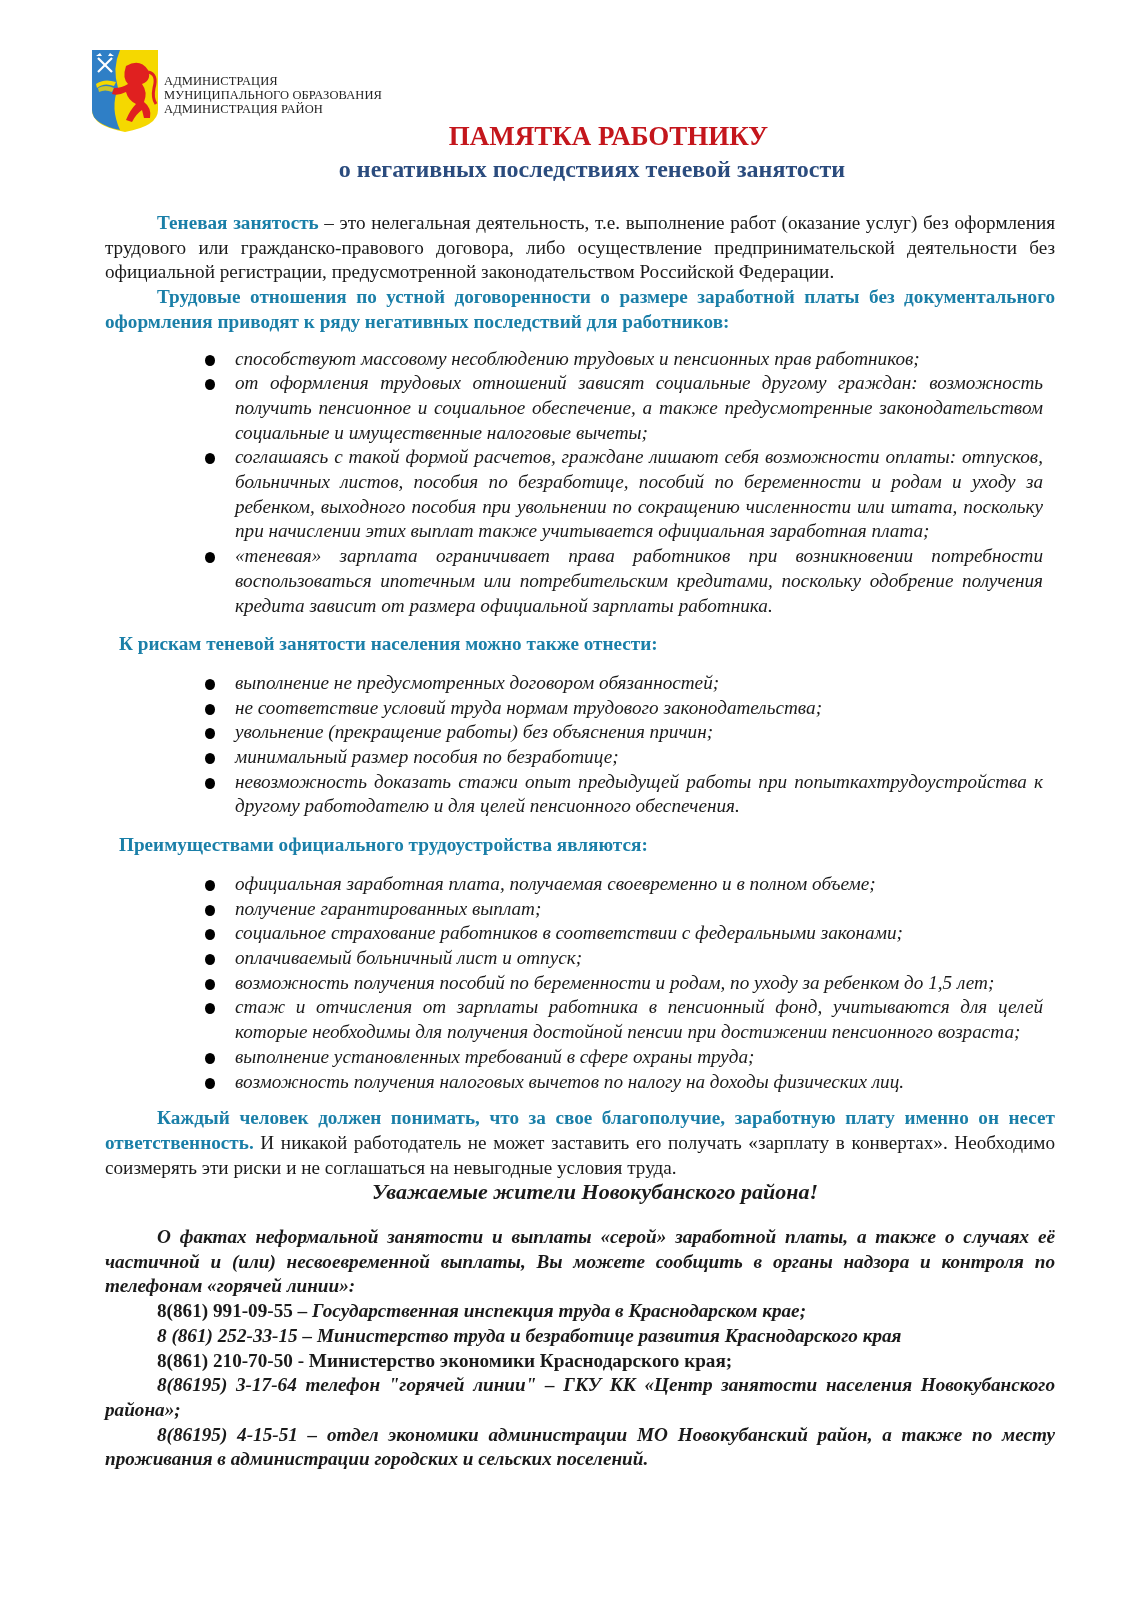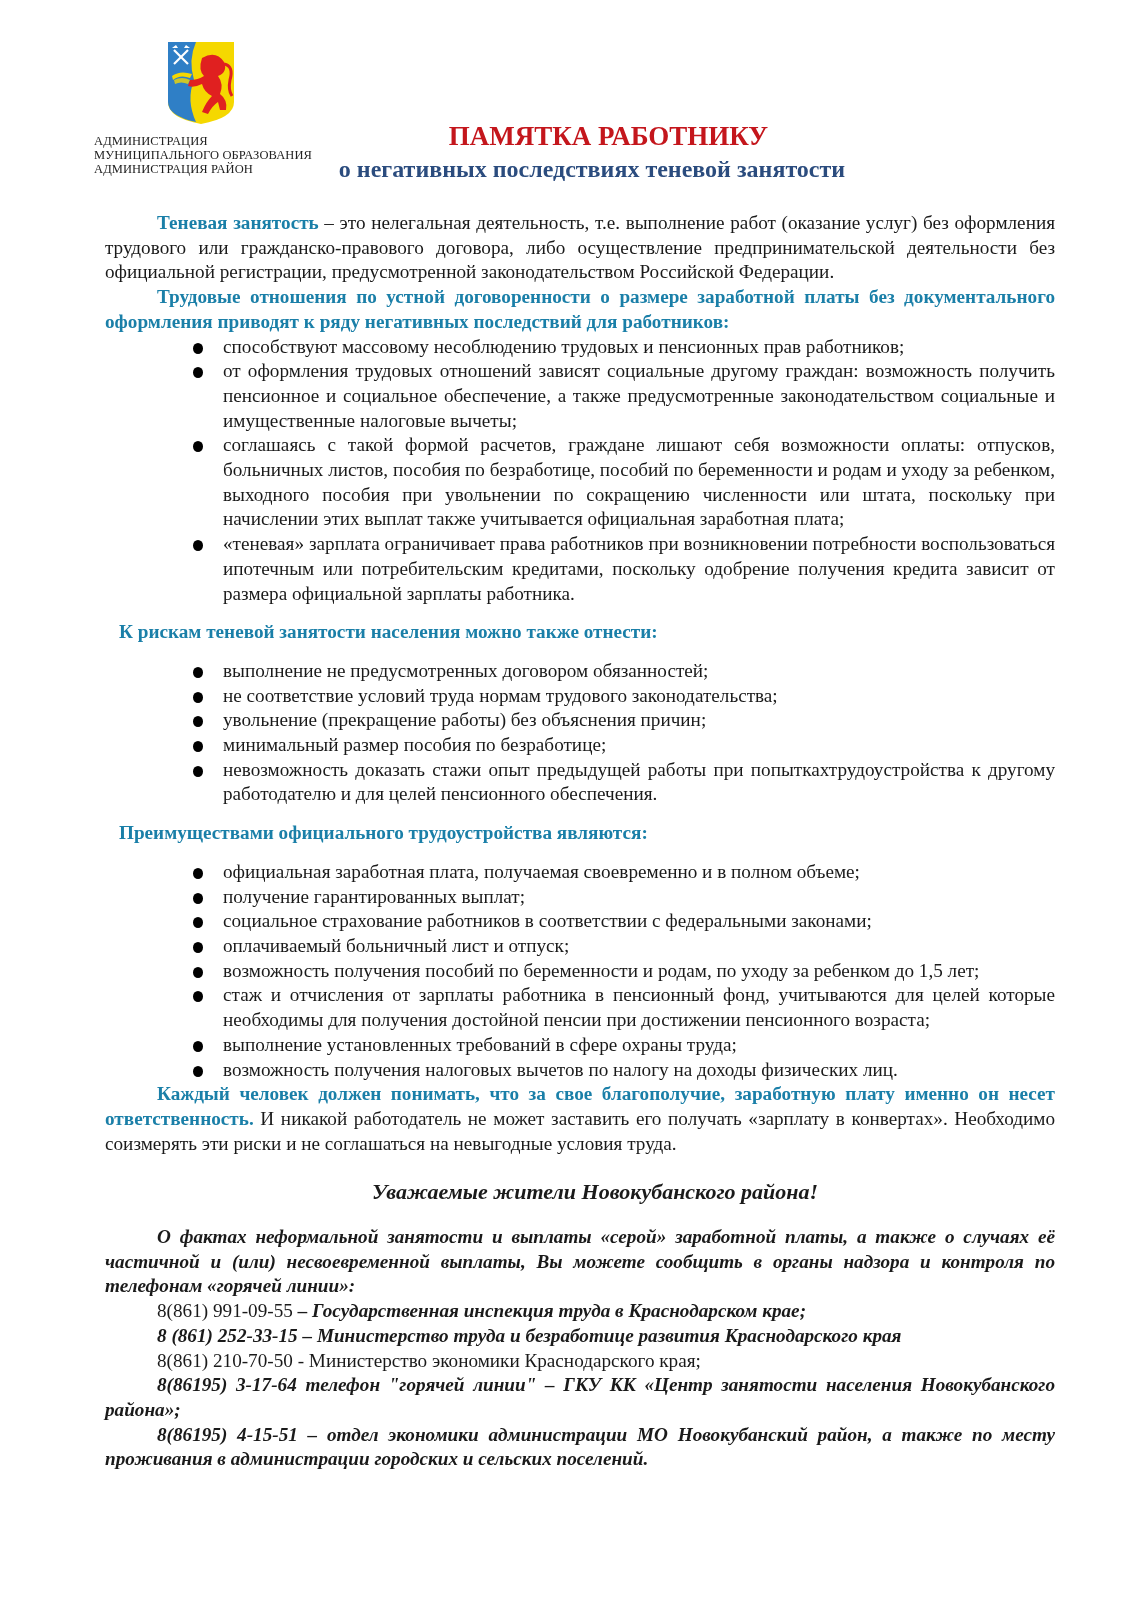--- a/index.html
+++ b/index.html
@@ -1,37 +1,37 @@
 <!DOCTYPE html>
 <html><head>
 <meta charset="utf-8">
 <style>
   html, body { margin: 0; padding: 0; background: #ffffff; }
   body { width: 1131px; height: 1600px; position: relative; overflow: hidden;
          font-family: "Liberation Serif", "DejaVu Serif", serif; color: #1a1a1a; }
-  .header { position: absolute; left: 90px; top: 40px; display: flex; align-items: center; flex-direction: column; }
+  .header { position: absolute; left: 90px; top: 48px; display: flex; align-items: center; }
   .emblem { width: 70px; height: 86px; position: relative; }
   .org { margin-left: 4px; margin-top: 8px; font-size: 12.5px; line-height: 14px; color: #222; letter-spacing: 0.1px; }
   .title { position: absolute; left: 0; width: 1217px; top: 121px; text-align: center;
            font-size: 27px; font-weight: bold; color: #c4161c; }
   .subtitle { position: absolute; left: 0; width: 1184px; top: 156px; text-align: center;
               font-size: 24px; font-weight: bold; color: #2b4c7e; }
   .content { position: absolute; left: 105px; top: 211px; width: 950px; font-size: 19.2px; line-height: 24.7px; }
   p { margin: 0; text-align: justify; }
   .indent { text-indent: 52px; }
   .hl { color: #1a7fa8; font-weight: bold; }
   .sec { color: #1a7fa8; font-weight: bold; margin: 14px; }
-  ul { list-style: none; margin: 0; padding: 0 0 0 118px; }
+  ul { list-style: none; margin: 12px; padding: 0 0 0 118px; font-style: italic; }
   li { position: relative; text-align: justify; }
   li::before { content: ""; position: absolute; left: -30px; top: 8px; width: 10px; height: 11px;
                background: #000; border-radius: 50%; }
   .greet { text-align: center; font-style: italic; font-weight: bold; font-size: 22px;
-           margin-top: 24px; margin-bottom: 20px; padding-left: 30px; }
+           margin-bottom: 20px; padding-left: 30px; }
   .bi { font-style: italic; font-weight: bold; }
-  .b { font-weight: normal; }
+  .b { font-weight: bold; }
   .contact { text-indent: 52px; }
 </style>
 </head>
 <body>
 
 <div class="header">
   <div class="emblem">
     <svg width="70" height="86" viewBox="0 0 70 86">
       <path d="M2 2 H68 V62 Q68 78 35 84 Q2 78 2 62 Z" fill="#f5d800"></path>
       <path d="M2 2 H30 Q22 20 28 40 Q20 60 30 82 Q2 76 2 62 Z" fill="#2f7fc6"></path>

